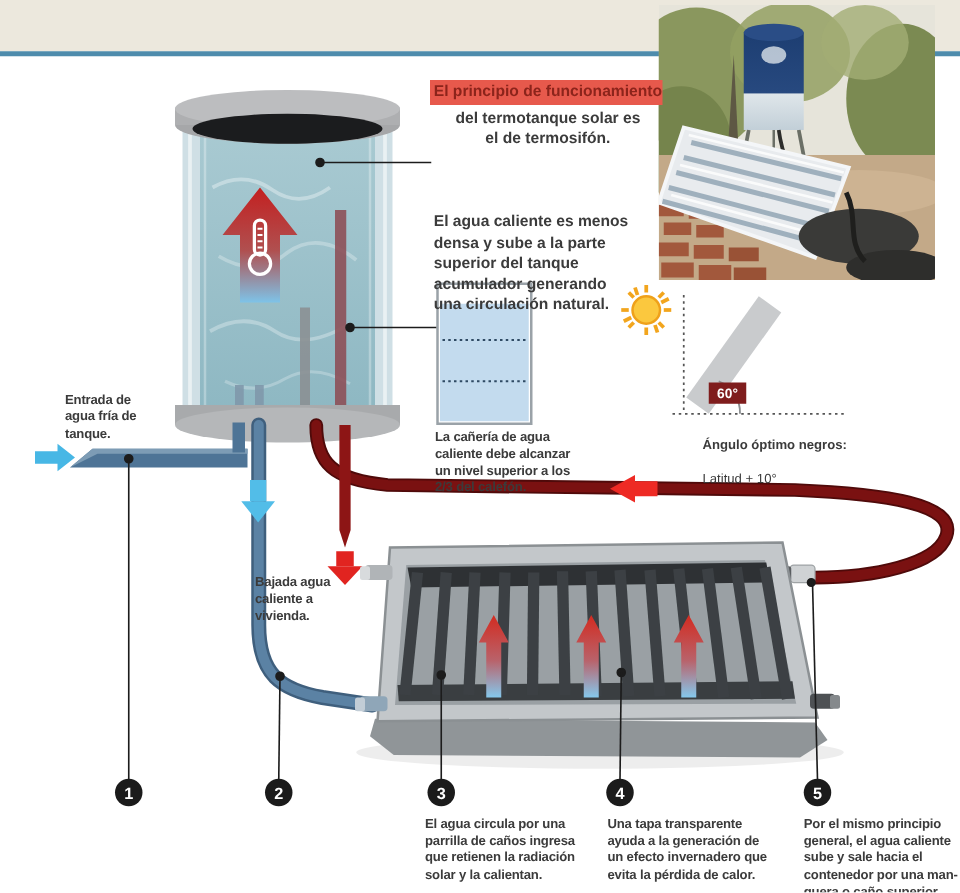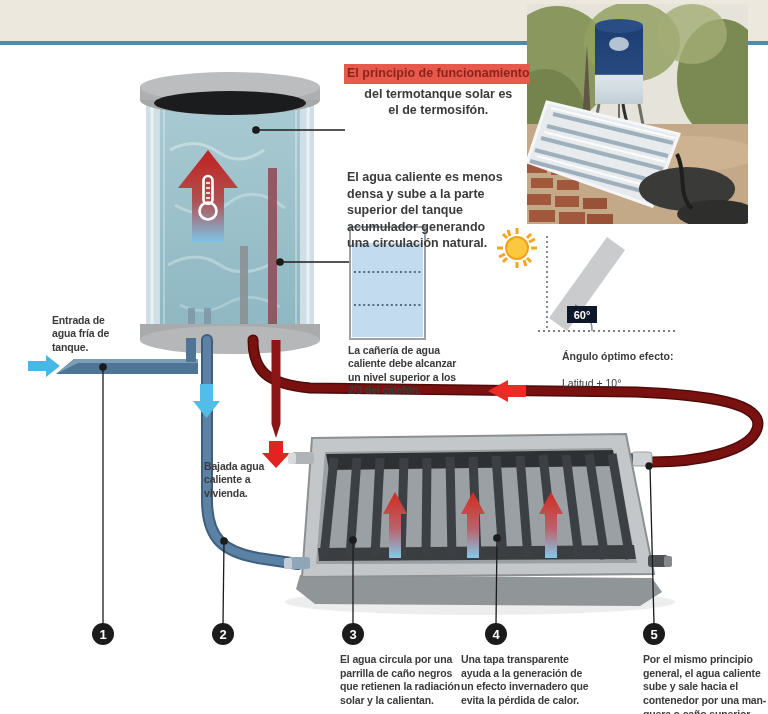--- a/index.html
+++ b/index.html
@@ -13,21 +13,21 @@
   .hl{display:inline-block;background:#e7594c;color:#8c241b;font-weight:700;
       padding:1px 0 2px 3px;margin-left:-3px;}
   .introbody{white-space:pre-line;font-weight:700;margin-top:2px;text-align:center;}
   .para{position:absolute;left:347px;top:122px;font-size:12.5px;font-weight:700;
         line-height:1.32;white-space:pre-line;margin-top:47px;}
   .co-circle{position:absolute;width:22px;height:22px;border-radius:50%;background:#1b1b1b;
              color:#ffffff;font-weight:700;font-size:13px;display:flex;align-items:center;
              justify-content:center;}
   .co-text{position:absolute;font-weight:700;font-size:10.5px;line-height:1.3;
            letter-spacing:-0.15px;white-space:pre-line;}
-  .badge{position:absolute;left:567px;top:306px;width:30px;height:17px;background:#0f172a;
+  .badge{position:absolute;left:567px;top:306px;width:30px;height:17px;background:#7f1d1d;
          color:#ffffff;font-weight:700;font-size:11px;display:flex;align-items:center;
          justify-content:center;letter-spacing:0;}
   .angle-cap{position:absolute;left:562px;top:336px;font-size:10.5px;line-height:1.3;
              white-space:pre-line;}
   .angle-cap .t{font-weight:700;}
   .angle-cap .s{font-weight:400;}
 </style>
 </head>
 <body>
 
@@ -311,35 +311,35 @@
 vivienda.</div>
 
   <div class="txt" style="left:348px;top:344px;">La cañería de agua
 caliente debe alcanzar
 un nivel superior a los
 2/3 del calefón.</div>
 
   <div class="badge">60°</div>
 
   <div class="angle-cap">
-    <span class="t">Ángulo óptimo efecto:</span><br>
+    <span class="t">Ángulo óptimo negros:</span><br>
     <span class="s">Latitud + 10°</span>
   </div>
 
   <div class="co-circle" style="left:92px;top:623px;">1</div>
   <div class="co-circle" style="left:212px;top:623px;">2</div>
   <div class="co-circle" style="left:342px;top:623px;">3</div>
   <div class="co-circle" style="left:485px;top:623px;">4</div>
   <div class="co-circle" style="left:643px;top:623px;">5</div>
 
   <div class="co-text" style="left:340px;top:653px;width:130px;">El agua circula por una
-parrilla de caño negros
+parrilla de caños ingresa
 que retienen la radiación
 solar y la calientan.</div>
-  <div class="co-text" style="left:461px;top:653px;width:134px;">Una tapa transparente
+  <div class="co-text" style="left:486px;top:653px;width:134px;">Una tapa transparente
 ayuda a la generación de
 un efecto invernadero que
 evita la pérdida de calor.</div>
   <div class="co-text" style="left:643px;top:653px;width:124px;">Por el mismo principio
 general, el agua caliente
 sube y sale hacia el
 contenedor por una man-
 guera o caño superior.</div>
 
 </div>

